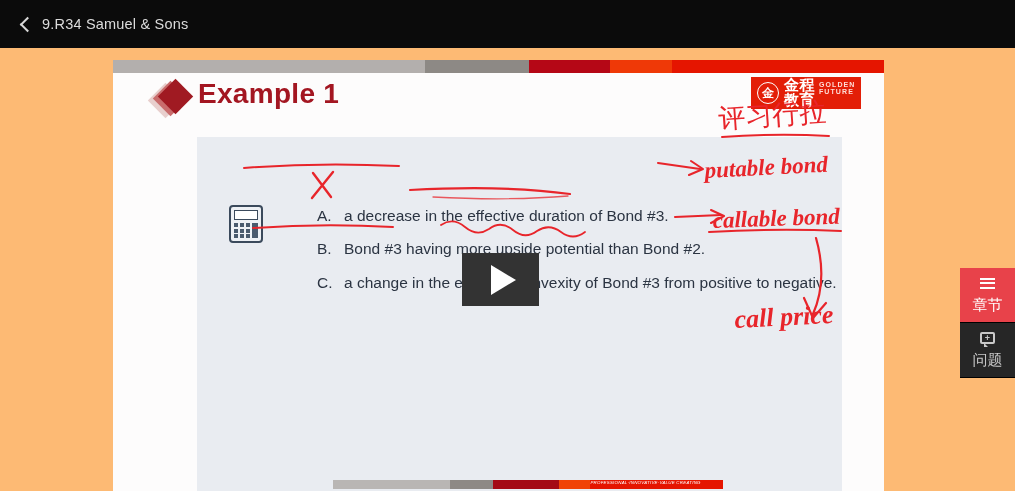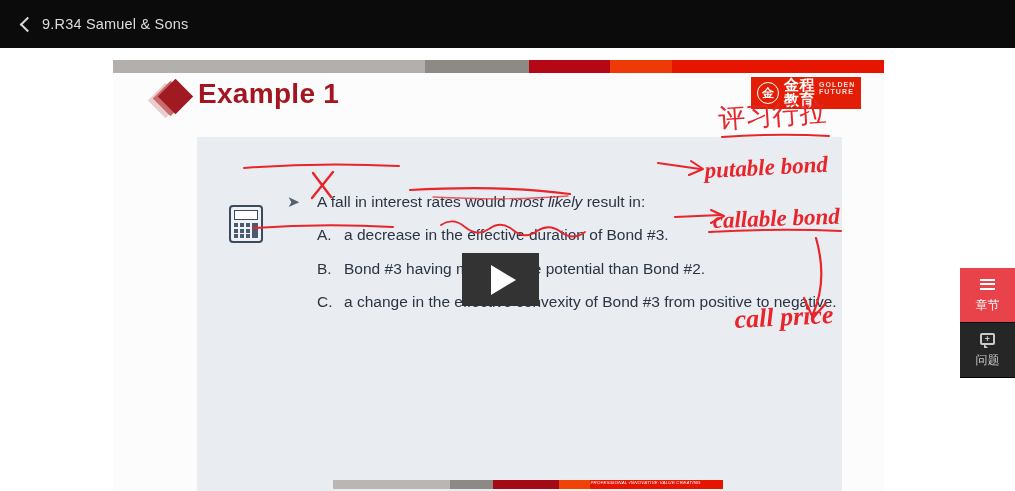--- a/index.html
+++ b/index.html
@@ -6,21 +6,21 @@
   * { box-sizing: border-box; margin: 0; padding: 0; }
   html, body {
     width: 1015px; height: 491px;
     background: #000;
     font-family: "Liberation Sans", sans-serif;
     overflow: hidden;
   }
   .app {
     position: relative;
     width: 1015px; height: 491px;
-    background: #ffffff;
+    background: #fdba74;
   }
 
   
   .topbar {
     position: absolute; left: 0; top: 0;
     width: 1015px; height: 48px;
     background: #0b0b0b;
     display: flex; align-items: center;
   }
   .back-btn {
@@ -235,21 +235,21 @@
     width: 55px; height: 55px;
     background: #262626;
     color: #c9c9c9;
     display: flex; flex-direction: column;
     align-items: center; justify-content: center;
     gap: 5px;
     cursor: pointer;
     border-bottom: 1px solid #000;
   }
   .rail-btn.active { background: #e8424a; color: #fff; }
-  .rail-lbl { font-size: 12px; font-family: "DejaVu Sans", sans-serif; }
+  .rail-lbl { font-size: 15px; font-family: "DejaVu Sans", sans-serif; }
   .rail-ico { height: 15px; display:flex; align-items:center; justify-content:center; }
   .hamb { width: 15px; }
   .hamb span { display:block; height:2px; background:currentColor; margin:2.5px 0; }
   .bubble {
     width: 15px; height: 12px;
     border: 2px solid currentColor;
     border-radius: 2px;
     position: relative;
     display:flex;align-items:center;justify-content:center;
     font-size: 9px; font-weight: bold;
@@ -315,23 +315,20 @@
             <span></span>
           <span></span>
             <span></span>
             <span></span>
         </div>
         <div class="calc-tall"></div>
       </div>
     </div>
 
     <div class="q-block" style="position:absolute;left:174px;top:132px;width:560px;">
-      <div class="q-lead">
-        <span style="display:inline-block;width:30px;color:#55606e;">➤</span><span>A fall in interest rates would </span><em>most likely</em><span> result in:</span>
-      </div>
 
       <div class="opt" style="margin-left:30px;">
         <span class="opt-k">A.</span>
         <span>a decrease in the effective duration of Bond #3.</span>
       </div>
       <div class="opt" style="margin-left:30px;">
         <span class="opt-k">B.</span>
         <span>Bond #3 having more upside potential than Bond #2.</span>
       </div>
       <div class="opt" style="margin-left:30px;">

